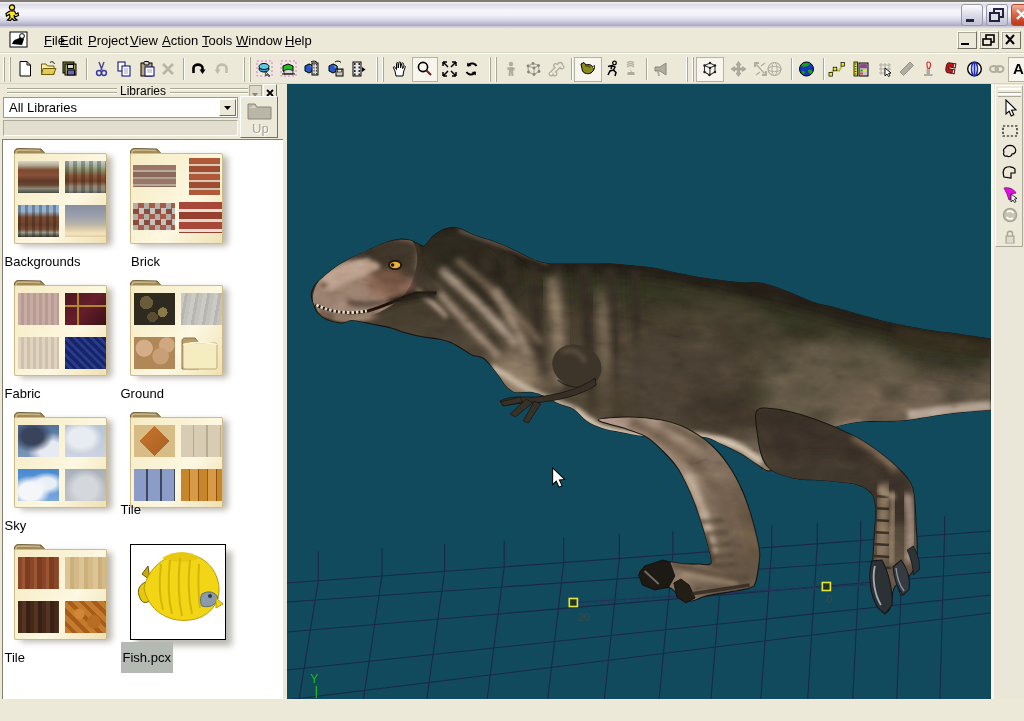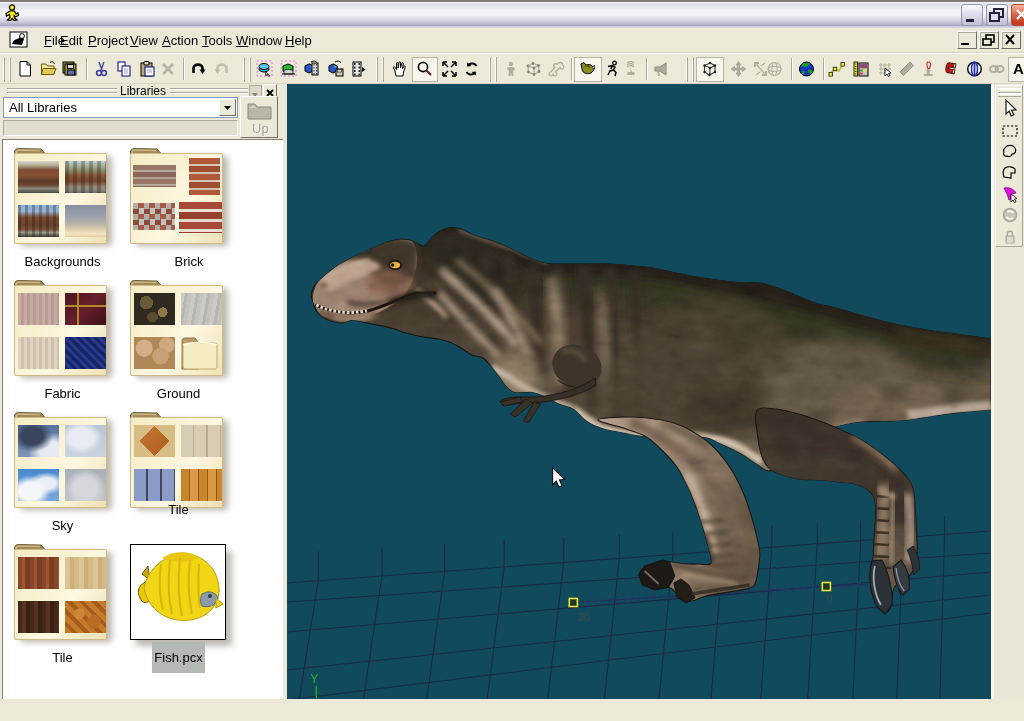--- a/index.html
+++ b/index.html
@@ -32,21 +32,21 @@
 #combo .t { position:absolute; left:5px; top:2px; font-size:13px; color:#000; }
 #combo .btn { position:absolute; right:1px; top:1px; width:17px; height:17px; background:#ece9d8;
   border-top:1px solid #fff; border-left:1px solid #fff; border-right:1px solid #716f64; border-bottom:1px solid #716f64; }
 #pathbar { position:absolute; left:3px; top:36px; width:235px; height:16px; background:#e2dfd0;
   border-top:1px solid #aca899; border-left:1px solid #aca899; border-bottom:1px solid #fff; border-right:1px solid #fff; }
 #upbtn { position:absolute; left:240px; top:12px; width:38px; height:42px; background:#ece9d8;
   border-top:1px solid #fff; border-left:1px solid #fff; border-right:1px solid #716f64; border-bottom:1px solid #716f64; }
 #upbtn .lbl { position:absolute; left:11px; top:24px; font-size:13px; color:#a5a295; text-shadow:1px 1px 0 #fff; }
 #list { position:absolute; left:2px; top:55px; width:281px; height:560px; background:#fff;
   border-top:1px solid #808073; border-left:1px solid #808073; }
-.flabel { position:absolute; font-size:13px; color:#000; text-align:center; width:116px; }
+.flabel { position:absolute; font-size:13px; color:#000; text-align:left; width:116px; }
 #viewport { position:absolute; left:287px; top:84px; width:704px; height:615px; background:#114a5d; }
 #rdock { position:absolute; left:991px; top:84px; width:33px; height:615px; background:#eae7d8; border-left:3px solid #f8f6ee; }
 #rtools { position:absolute; left:1px; top:1px; width:28px; height:162px; background:#ece9d8;
   border-top:1px solid #fff; border-left:1px solid #fff; border-right:1px solid #aca899; border-bottom:1px solid #aca899; }
 #status { position:absolute; left:0; top:699px; width:1024px; height:22px; background:#ece9d8; border-top:1px solid #fff; }
 #status .done { position:absolute; left:9px; top:4px; font-size:13px; color:#000; }
 .spane { position:absolute; top:3px; width:1px; height:16px; background:#c8c4b4; box-shadow:1px 0 0 #fff; }
 </style>
 </head>
 <body>

